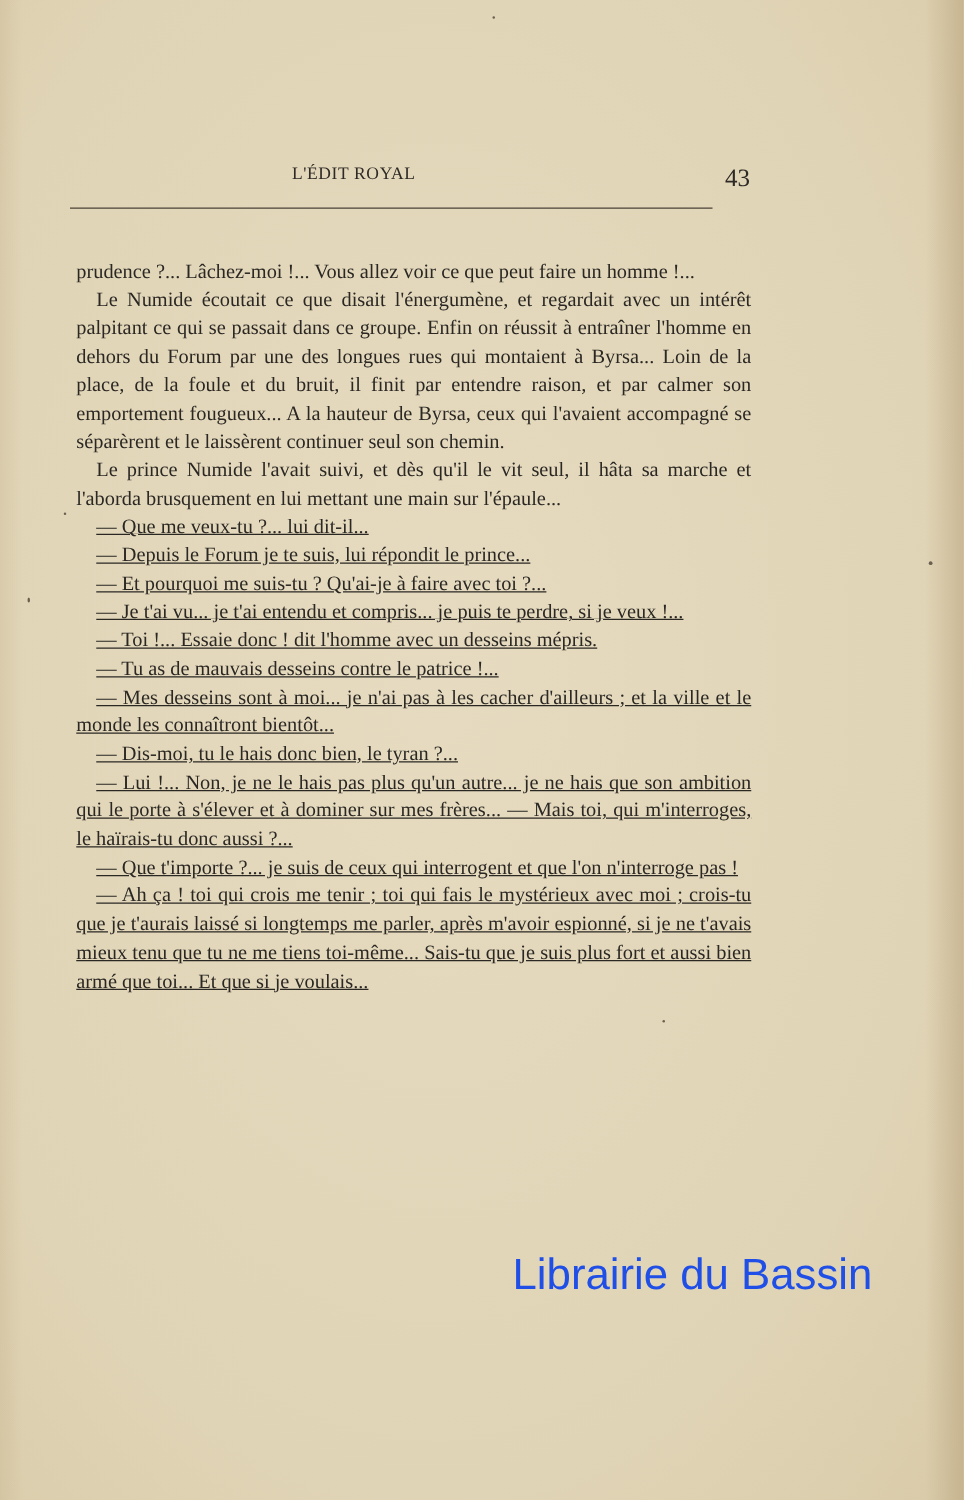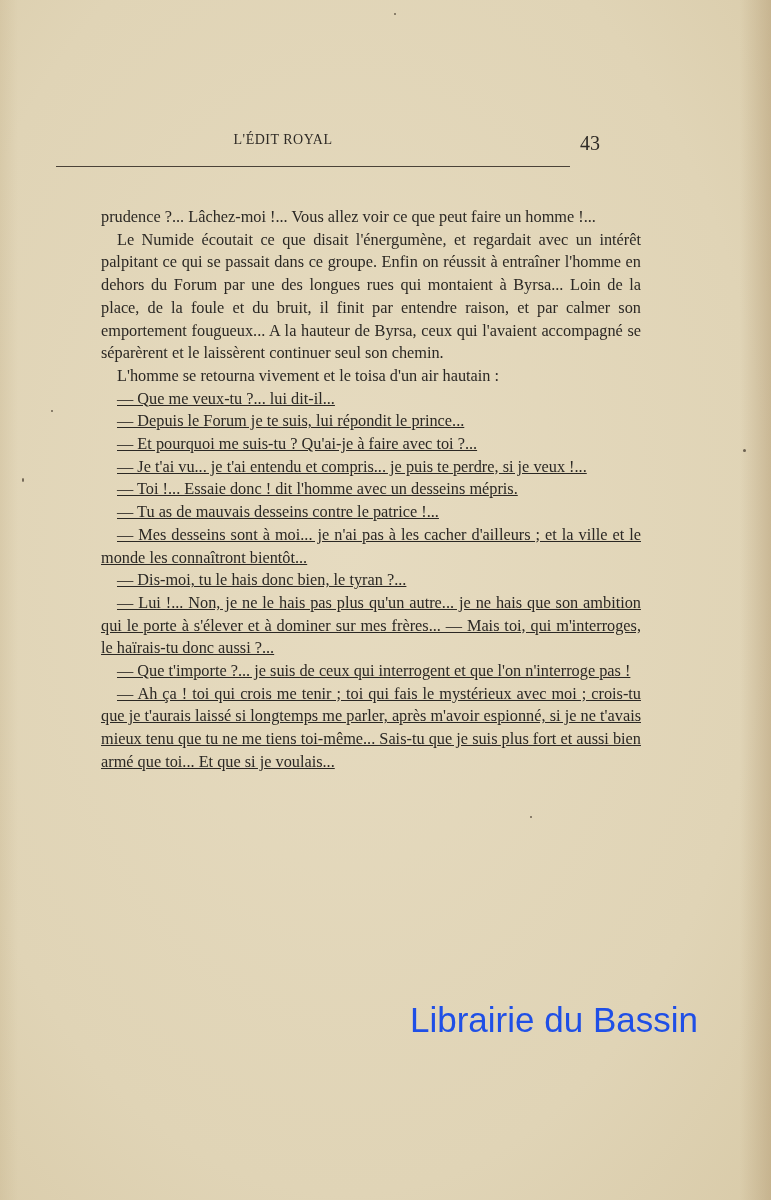--- a/index.html
+++ b/index.html
@@ -22,21 +22,21 @@
     .page-number {
       position: absolute; right: 2px; top: 4px; font-size: 20px;
     }
     .head-rule {
       position: absolute; left: 40px; top: 166px; width: 514px; height: 0;
       border-top: 1.5px solid #4a4238;
     }
     .text-block {
       position: absolute; left: 45px; top: 206px; width: 540px;
       font-family: "Liberation Serif", serif; font-size: 16.3px; line-height: 22.7px;
-      color: #2b2824; text-align: justify; margin-left: 40px;
+      color: #2b2824; text-align: justify;
     }
     .text-block p { margin: 0; text-indent: 16px; hyphens: manual; }
     .text-block p.cont { text-indent: 0; }
     .text-block p.dialog { text-indent: 16px; text-decoration: underline; }
     .watermark {
       position: absolute; left: 394px; top: 1000px;
       font-family: "Liberation Sans", sans-serif; font-size: 35px; color: #1f4fe6;
       letter-spacing: 0px; white-space: nowrap; text-align: center;
     }
     .speck { position: absolute; width: 3px; height: 3px; border-radius: 50%; background: #6b6050; }
@@ -47,21 +47,21 @@
 <div class="page">
   <div class="running-head">
     <div class="running-title">L'ÉDIT ROYAL</div>
     <div class="page-number">43</div>
   </div>
   <div class="head-rule"></div>
 
   <div class="text-block">
     <p class="cont">prudence ?... Lâchez-moi !... Vous allez voir ce que peut faire un homme !...</p>
     <p>Le Numide écoutait ce que disait l'énergumène, et regardait avec un intérêt palpitant ce qui se passait dans ce groupe. Enfin on réussit à entraîner l'homme en dehors du Forum par une des longues rues qui montaient à Byrsa... Loin de la place, de la foule et du bruit, il finit par entendre raison, et par calmer son emportement fougueux... A la hauteur de Byrsa, ceux qui l'avaient accompagné se séparèrent et le laissèrent continuer seul son chemin.</p>
-    <p>L'homme se retourna vivement et le toisa d'un air hautain :</p>
+    <p>Le prince Numide l'avait suivi, et dès qu'il le vit seul, il hâta sa marche et l'aborda brusquement en lui mettant une main sur l'épaule...</p>
     <p class="dialog">— Que me veux-tu ?... lui dit-il...</p>
     <p class="dialog">— Depuis le Forum je te suis, lui répondit le prince...</p>
     <p class="dialog">— Et pourquoi me suis-tu ? Qu'ai-je à faire avec toi ?...</p>
     <p class="dialog">— Je t'ai vu... je t'ai entendu et compris... je puis te perdre, si je veux !...</p>
     <p class="dialog">— Toi !... Essaie donc ! dit l'homme avec un desseins mépris.</p>
     <p class="dialog">— Tu as de mauvais desseins contre le patrice !...</p>
     <p class="dialog">— Mes desseins sont à moi... je n'ai pas à les cacher d'ailleurs ; et la ville et le monde les connaîtront bientôt...</p>
     <p class="dialog">— Dis-moi, tu le hais donc bien, le tyran ?...</p>
     <p class="dialog">— Lui !... Non, je ne le hais pas plus qu'un autre... je ne hais que son ambition qui le porte à s'élever et à dominer sur mes frères... — Mais toi, qui m'interroges, le haïrais-tu donc aussi ?...</p>
     <p class="dialog">— Que t'importe ?... je suis de ceux qui interrogent et que l'on n'interroge pas !</p>

